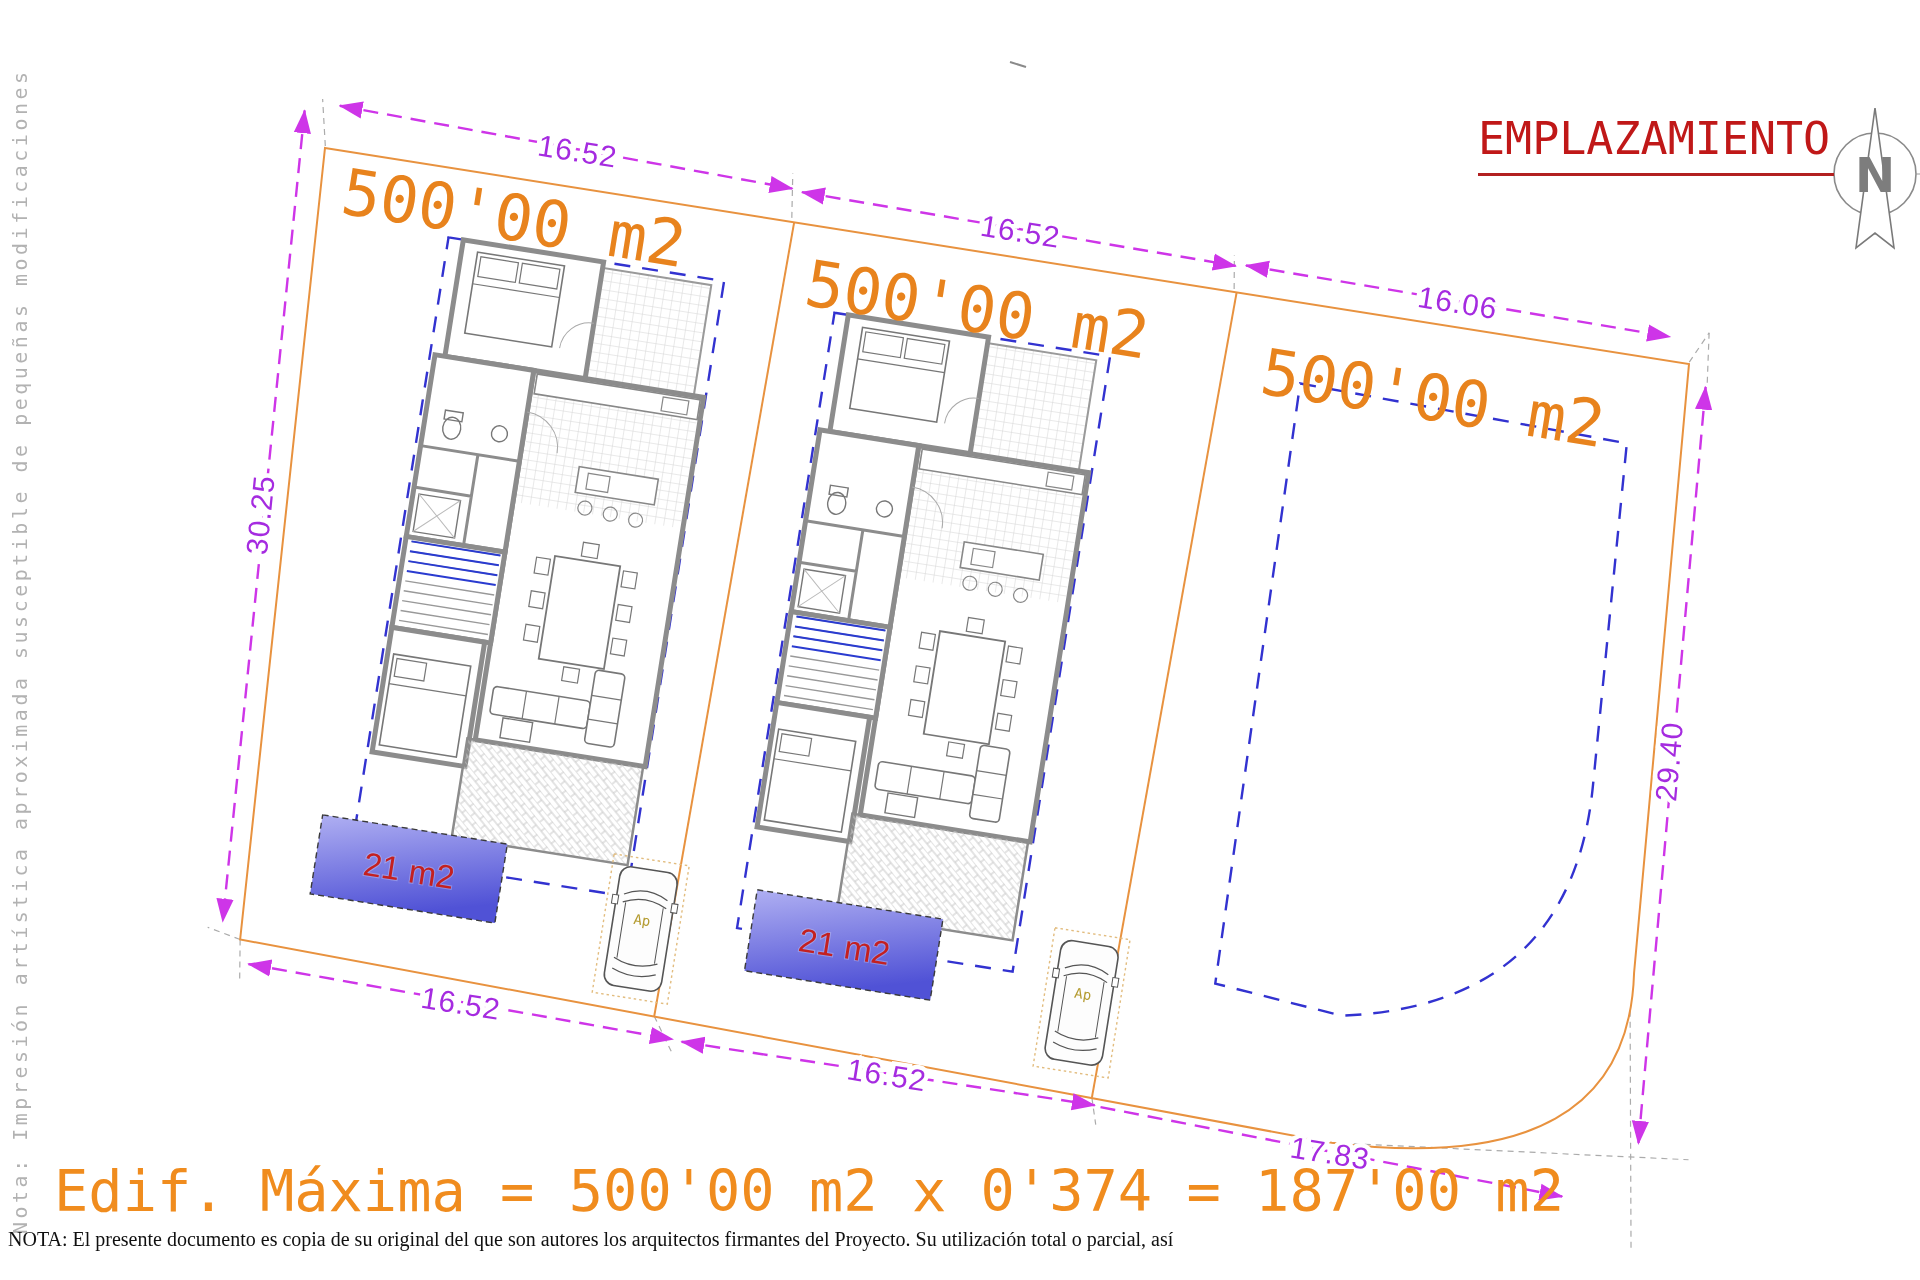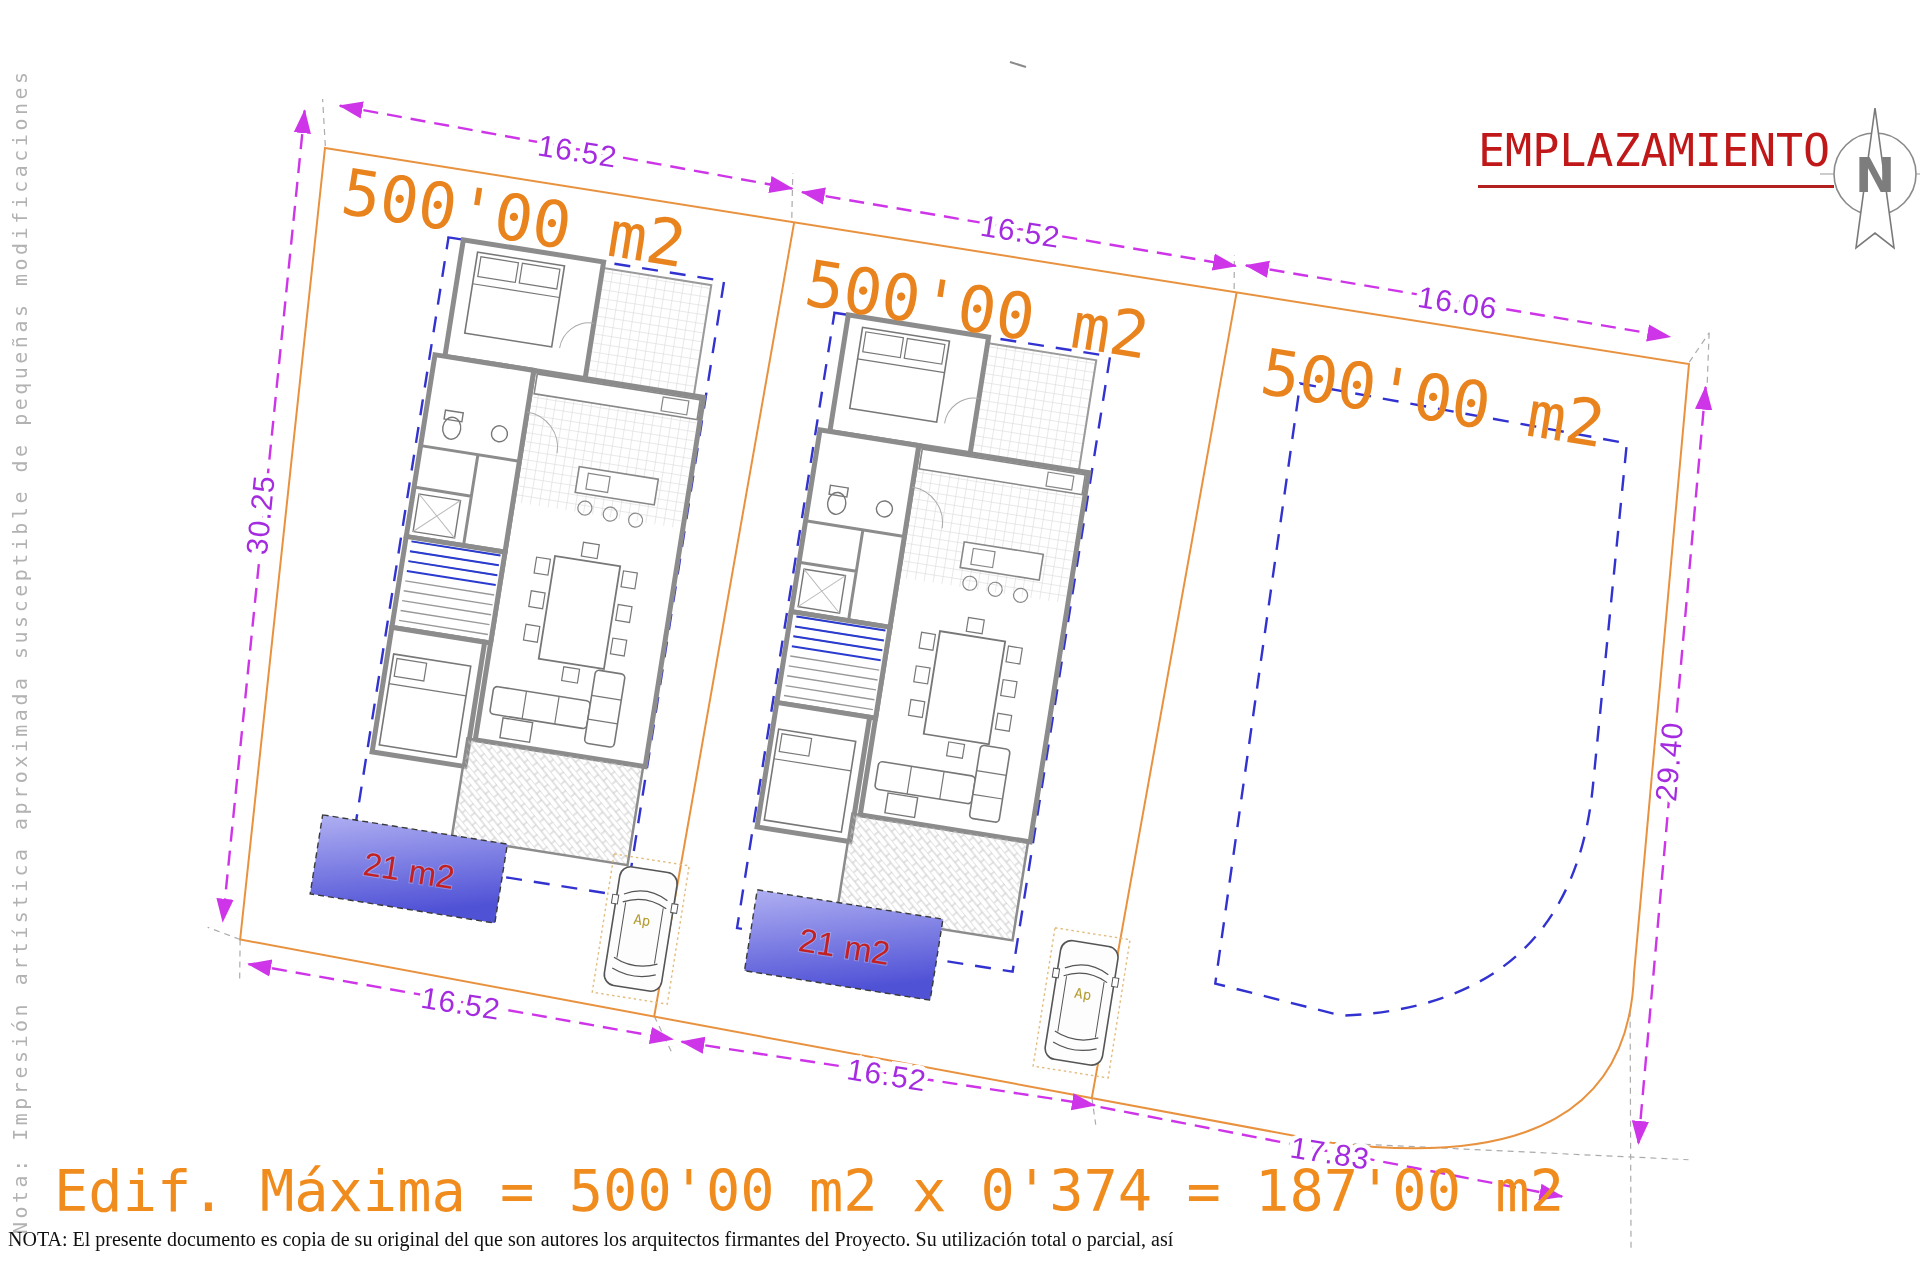--- a/index.html
+++ b/index.html
@@ -6,21 +6,21 @@
   .stage{position:relative;width:1920px;height:1280px;background:#fff;overflow:hidden;
          font-family:"Liberation Sans",sans-serif;}
   svg text{user-select:none;}
   .dimtxt{font-family:"Liberation Sans",sans-serif;font-size:30px;fill:#A52BE0;
           paint-order:stroke;stroke:#ffffff;stroke-width:9px;letter-spacing:1px;}
   .plotlbl{font-family:"DejaVu Sans Mono",monospace;font-size:64px;fill:#E8831D;letter-spacing:0px;}
   .poollbl{font-family:"Liberation Sans",sans-serif;font-size:33px;fill:#C42020;
            paint-order:stroke;stroke:rgba(255,255,255,0.25);stroke-width:2px;}
   .aplbl{font-family:"DejaVu Sans Mono",monospace;font-size:14px;fill:#B49B30;}
   .nlbl{font-family:"DejaVu Sans",sans-serif;font-size:48px;font-weight:bold;fill:#7D7D7D;}
-  .title{position:absolute;left:1478px;top:124px;color:#C01818;
+  .title{position:absolute;left:1478px;top:112px;color:#C01818;
          font-family:"DejaVu Sans Mono",monospace;font-size:45px;letter-spacing:0px;
          border-bottom:3px solid #B22020;padding:0 4px 8px 0;white-space:nowrap;}
   .margin-note{position:absolute;left:8px;top:1234px;transform:rotate(-90deg);
          transform-origin:0 0;white-space:nowrap;color:#B2B2B2;
          font-family:"DejaVu Sans Mono",monospace;font-size:20px;letter-spacing:3.5px;}
   .formula{position:absolute;left:54px;top:1158px;color:#F08C1E;white-space:nowrap;
          font-family:"DejaVu Sans Mono",monospace;font-size:57px;}
   .nota1,.nota2{position:absolute;left:8px;color:#101010;white-space:nowrap;
          font-family:"Liberation Serif",serif;font-weight:normal;font-size:20px;}
   .nota1{top:1228px;}

